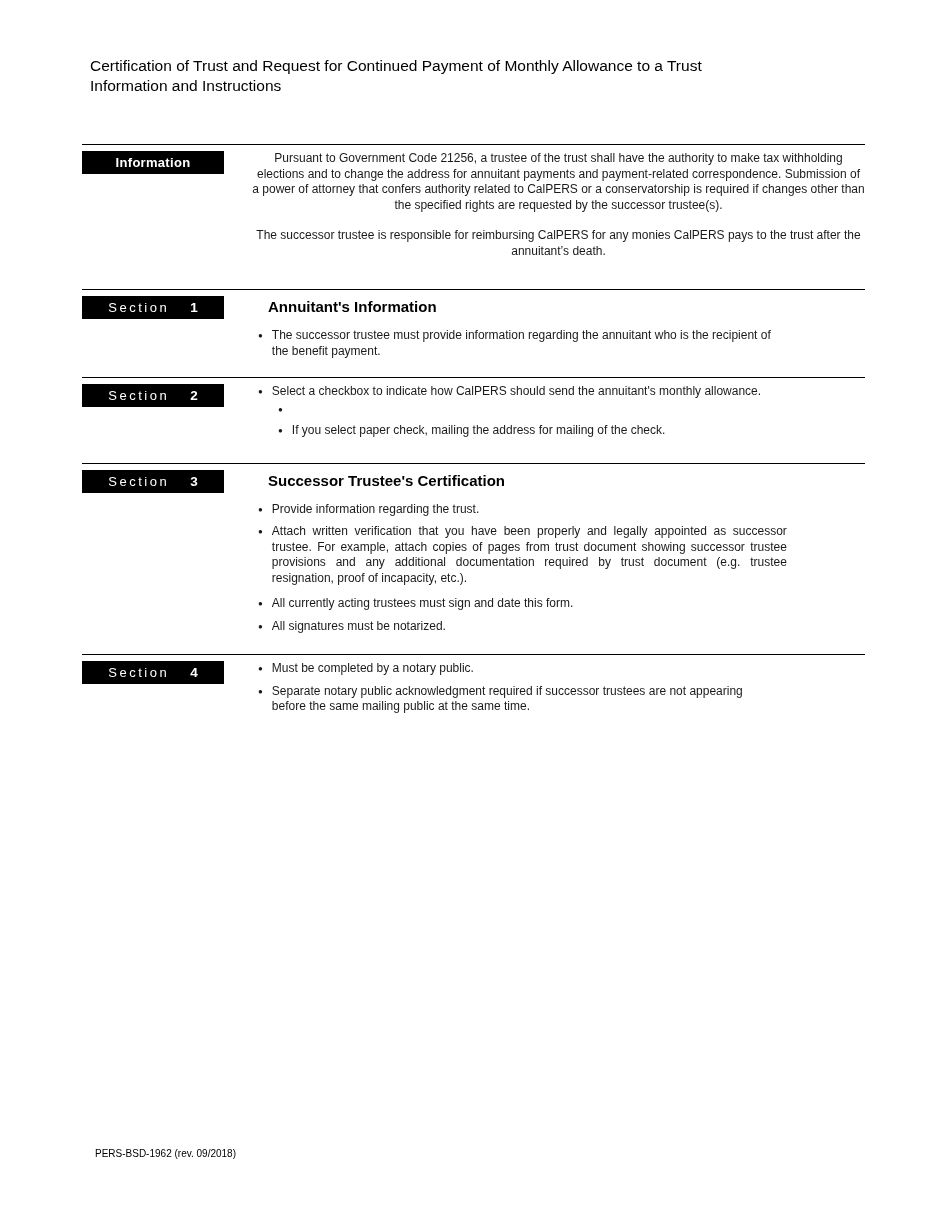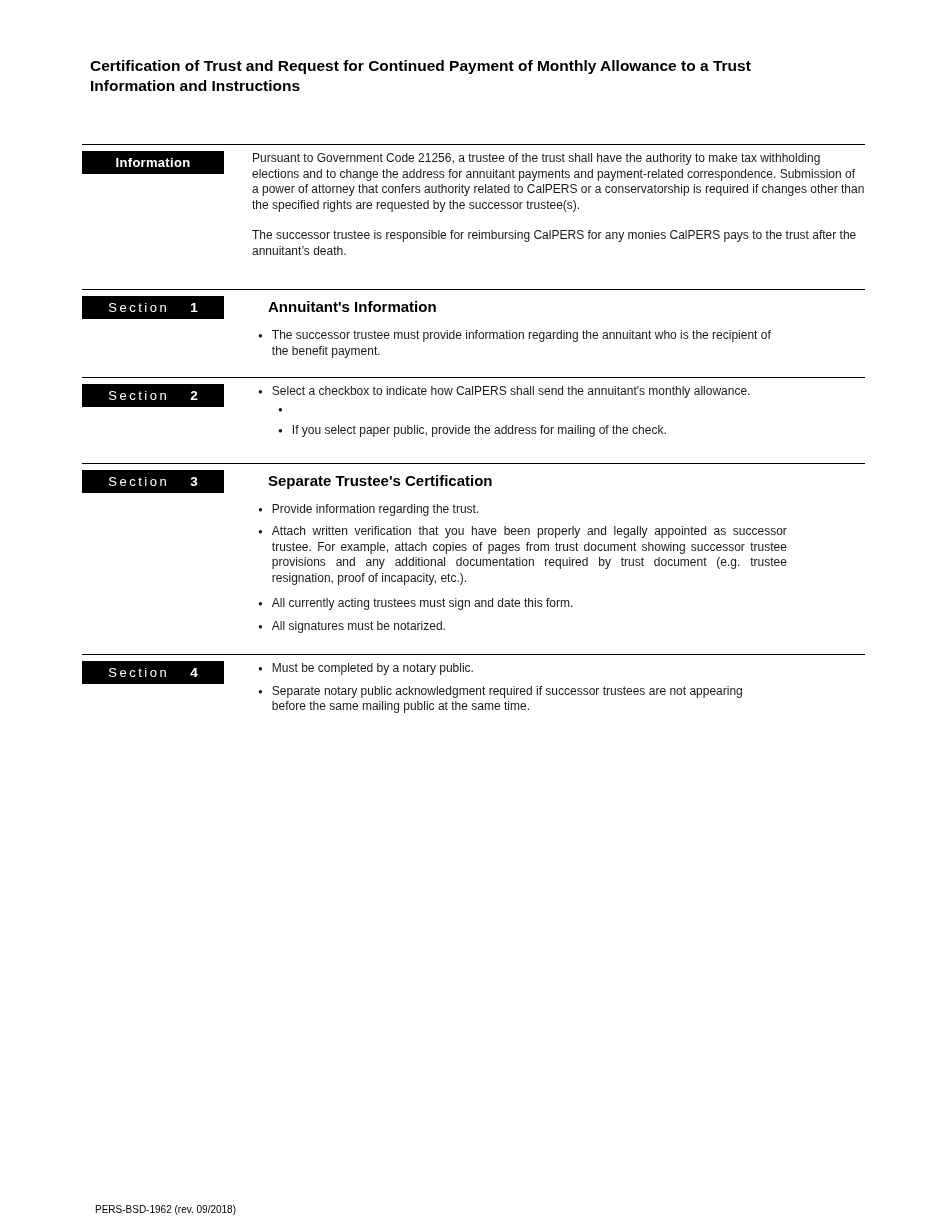--- a/index.html
+++ b/index.html
@@ -7,21 +7,21 @@
   body {
     width:950px; height:1230px;
     font-family:"Liberation Sans", sans-serif;
     color:#1a1a1a;
     position:relative;
     overflow:hidden;
   }
   .page { padding:56px 85px 0 82px; }
 
   .title {
-    font-size:15.5px; font-weight:bold; line-height:20px;
+    font-size:15.5px; font-weight:normal; line-height:20px;
     color:#000; margin:0 0 32px 8px;
   }
 
   .row {
     display:flex;
     border-top:1px solid #000;
     padding-top:6px;
   }
   .row-info { padding-bottom:30px;margin-top:48px; }
   .row-s1 { padding-bottom:18px; }
@@ -35,21 +35,21 @@
     height:23px;
     display:flex; align-items:center; justify-content:center;
     font-size:13px;
   }
   .info-label { font-weight:bold; letter-spacing:0.3px; }
   .sec-prefix { letter-spacing:2.5px; font-weight:400; margin-right:21px; }
   .sec-num { font-weight:bold; font-size:13.5px; }
 
   .content-col { flex:1; padding-left:28px; min-width:0; }
 
-  .body-text { font-size:12px; line-height:15.5px; margin-bottom:15px; }
+  .body-text { font-size:12px; line-height:15.5px; margin-bottom:15px;text-align:center; }
   .body-text:last-child { margin-bottom:0; }
 
   .section-heading { font-size:15px; font-weight:bold; color:#000; margin:2px 16px 13px; }
 
   .bullets { list-style:none; }
   .bullet { display:flex; font-size:12px; line-height:15.5px; margin-bottom:7px; }
   .bullet:last-child { margin-bottom:0; }
   .dot { flex:0 0 auto; font-size:8px; line-height:15.5px; margin:0 9px 0 6px; }
   .bullet-text { min-width:0; }
 
@@ -57,21 +57,21 @@
   .sub-bullets .bullet { margin-bottom:6px; }
 
   .maxw505 { max-width:505px; }
   .maxw515 { max-width:515px; text-align:justify; }
   .maxw500 { max-width:500px; }
   .maxw560 { max-width:560px; }
 
   .em-bi { font-weight:bold; font-style:italic; }
 
   .footer {
-    position:absolute; left:95px; top:1204px;
+    position:absolute; left:95px; top:1148px;
     font-size:10px; color:#000;
   }
 </style>
 </head>
 <body>
 
 <div class="page">
 
   <h1 class="title">
     <span>Certification of Trust and Request for Continued Payment of Monthly Allowance to a Trust</span><br>
@@ -110,44 +110,44 @@
     <div class="label-col">
       <div class="black-label">
         <span class="sec-prefix">Section</span>
         <span class="sec-num">2</span>
       </div>
     </div>
     <div class="content-col">
       <ul class="bullets">
         <li class="bullet">
           <span class="dot">●</span>
-          <span class="bullet-text">Select a checkbox to indicate how CalPERS shall send the annuitant's monthly allowance.</span>
+          <span class="bullet-text">Select a checkbox to indicate how CalPERS should send the annuitant's monthly allowance.</span>
         </li>
       </ul>
       <ul class="bullets sub-bullets">
         <li class="bullet">
           <span class="dot">●</span>
         </li>
         <li class="bullet">
           <span class="dot">●</span>
-          <span class="bullet-text">If you select paper public, provide the address for mailing of the check.</span>
+          <span class="bullet-text">If you select paper check, mailing the address for mailing of the check.</span>
         </li>
       </ul>
     </div>
   </div>
 
   <div class="row row-s3">
     <div class="label-col">
       <div class="black-label">
         <span class="sec-prefix">Section</span>
         <span class="sec-num">3</span>
       </div>
     </div>
     <div class="content-col">
-      <h2 class="section-heading">Separate Trustee's Certification</h2>
+      <h2 class="section-heading">Successor Trustee's Certification</h2>
       <ul class="bullets">
         <li class="bullet">
           <span class="dot">●</span>
           <span class="bullet-text">Provide information regarding the trust.</span>
         </li>
         <li class="bullet" style="margin-bottom:10px;">
           <span class="dot">●</span>
           <span class="bullet-text maxw515">Attach written verification that you have been properly and legally appointed as successor trustee. For example, attach copies of pages from trust document showing successor trustee provisions and any additional documentation required by trust document (e.g. trustee resignation, proof of incapacity, etc.).</span>
         </li>
         <li class="bullet">

